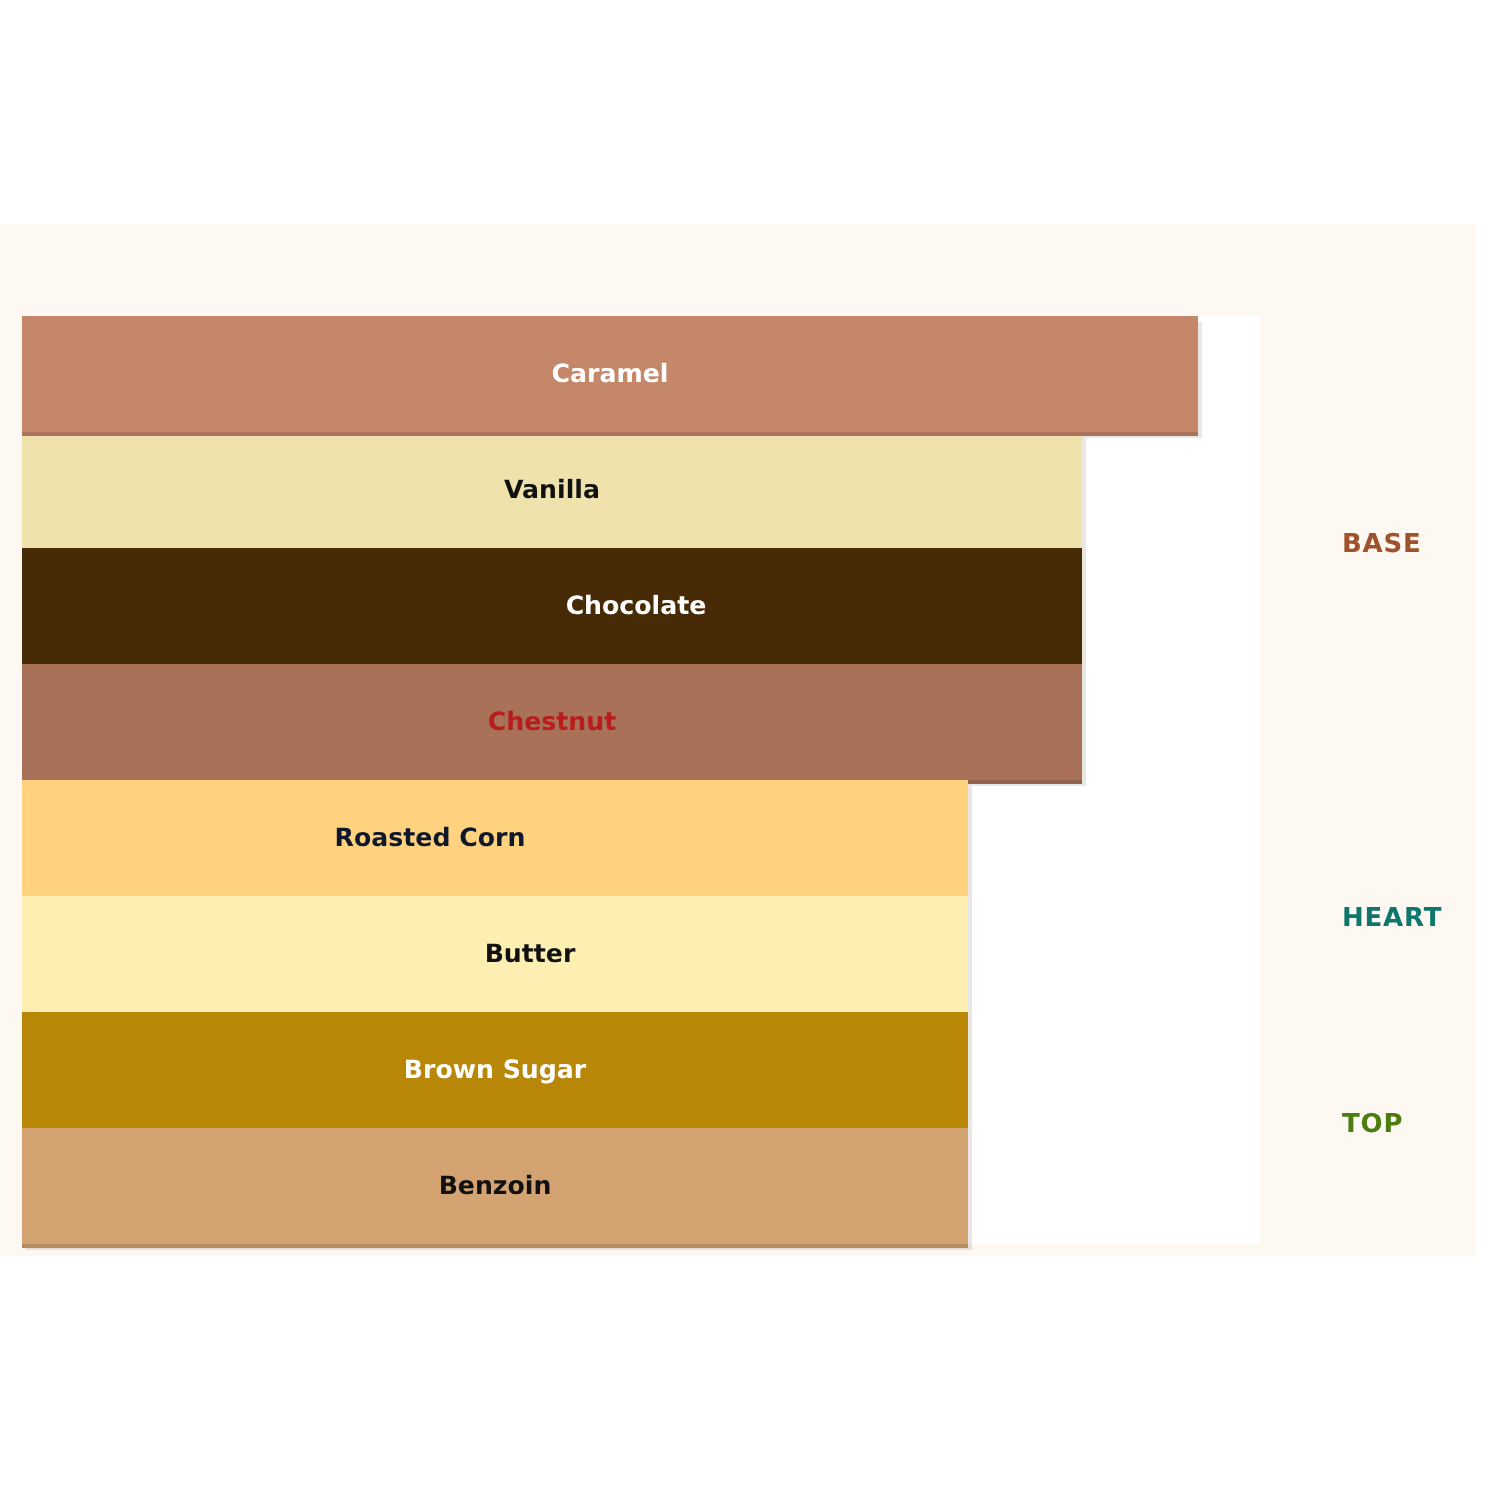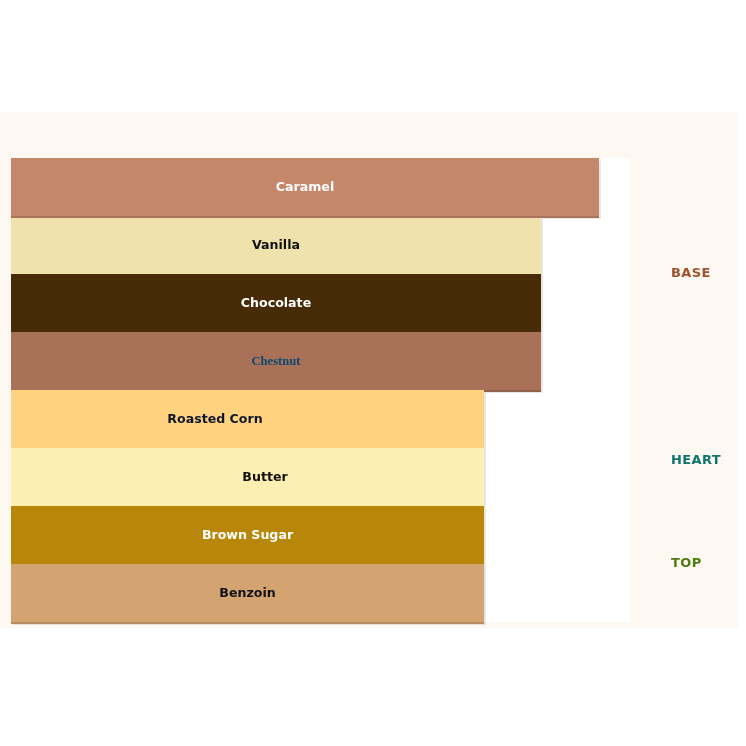--- a/index.html
+++ b/index.html
@@ -108,26 +108,26 @@
         <div class="bar-label" style="width: 530px; color: rgb(17, 17, 17);">Vanilla</div>
       </div>
       <div class="bar-row" style="top: 0px;">
         <div class="bar-shadow" style="width: 588px;"></div>
         <div class="bar-fill" style="width: 588px; background: rgb(197, 135, 106);"></div>
         <div class="bar-label" style="width: 588px; color: rgb(255, 255, 255);">Caramel</div>
       </div>
       <div class="bar-row" style="top: 116px;">
         <div class="bar-shadow" style="width: 530px;"></div>
         <div class="bar-fill" style="width: 530px; background: rgb(70, 43, 6);"></div>
-        <div class="bar-label" style="width: 530px; color: rgb(255, 255, 255);">Chocolate</div>
+        <div class="bar-label" style="width: 530px; color: rgb(255, 255, 255); padding-left: 42px;">Chocolate</div>
       </div>
       <div class="bar-row" style="top: 174px;">
         <div class="bar-shadow" style="width: 530px;"></div>
         <div class="bar-fill" style="width: 530px; background: rgb(168, 113, 88);"></div>
-        <div class="bar-label" style="width: 530px; color: #0c4a6e; font-family: Liberation Serif, serif;">Chestnut</div>
+        <div class="bar-label" style="width: 530px; color: #b91c1c;">Chestnut</div>
       </div>
       <div class="bar-row" style="top: 232px;">
         <div class="bar-shadow" style="width: 473px;"></div>
         <div class="bar-fill" style="width: 473px; background: rgb(255, 210, 128);"></div>
         <div class="bar-label" style="width: 408px; color: #0f172a;">Roasted Corn</div>
       </div>
       <div class="bar-row" style="top: 290px;">
         <div class="bar-shadow" style="width: 473px;"></div>
         <div class="bar-fill" style="width: 473px; background: rgb(253, 239, 178);"></div>
         <div class="bar-label" style="width: 508px; color: rgb(17, 17, 17);">Butter</div>

